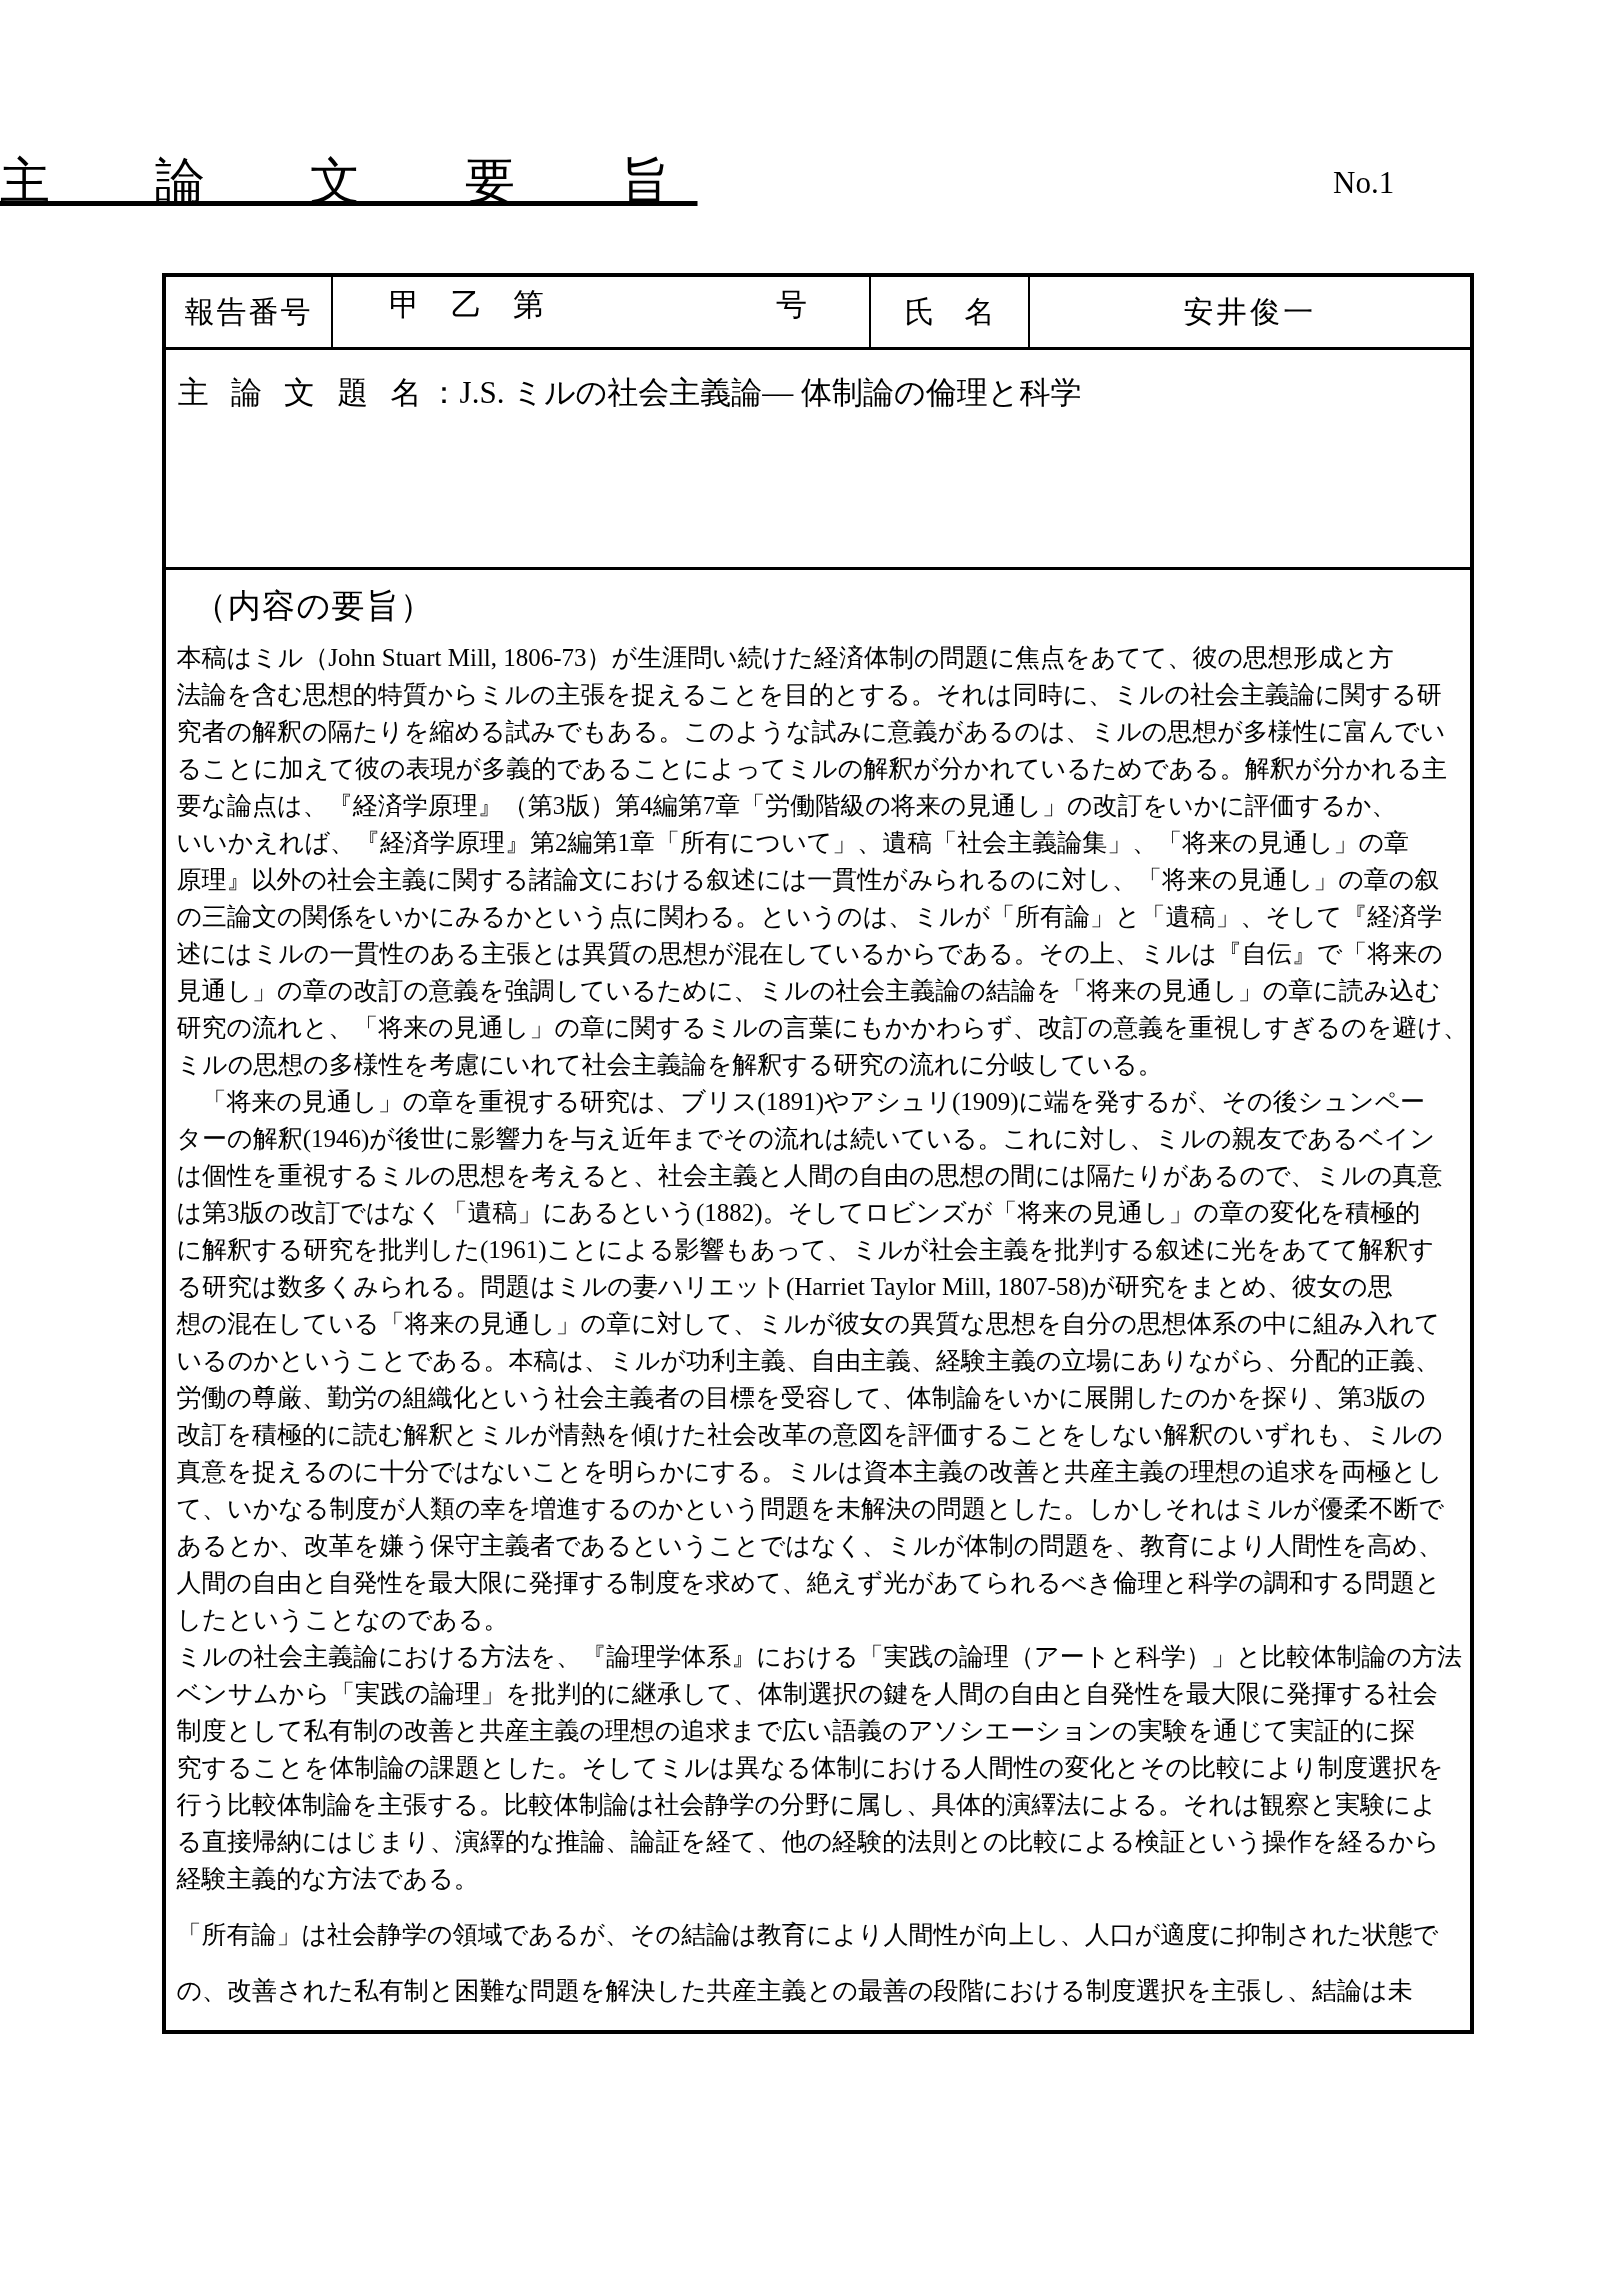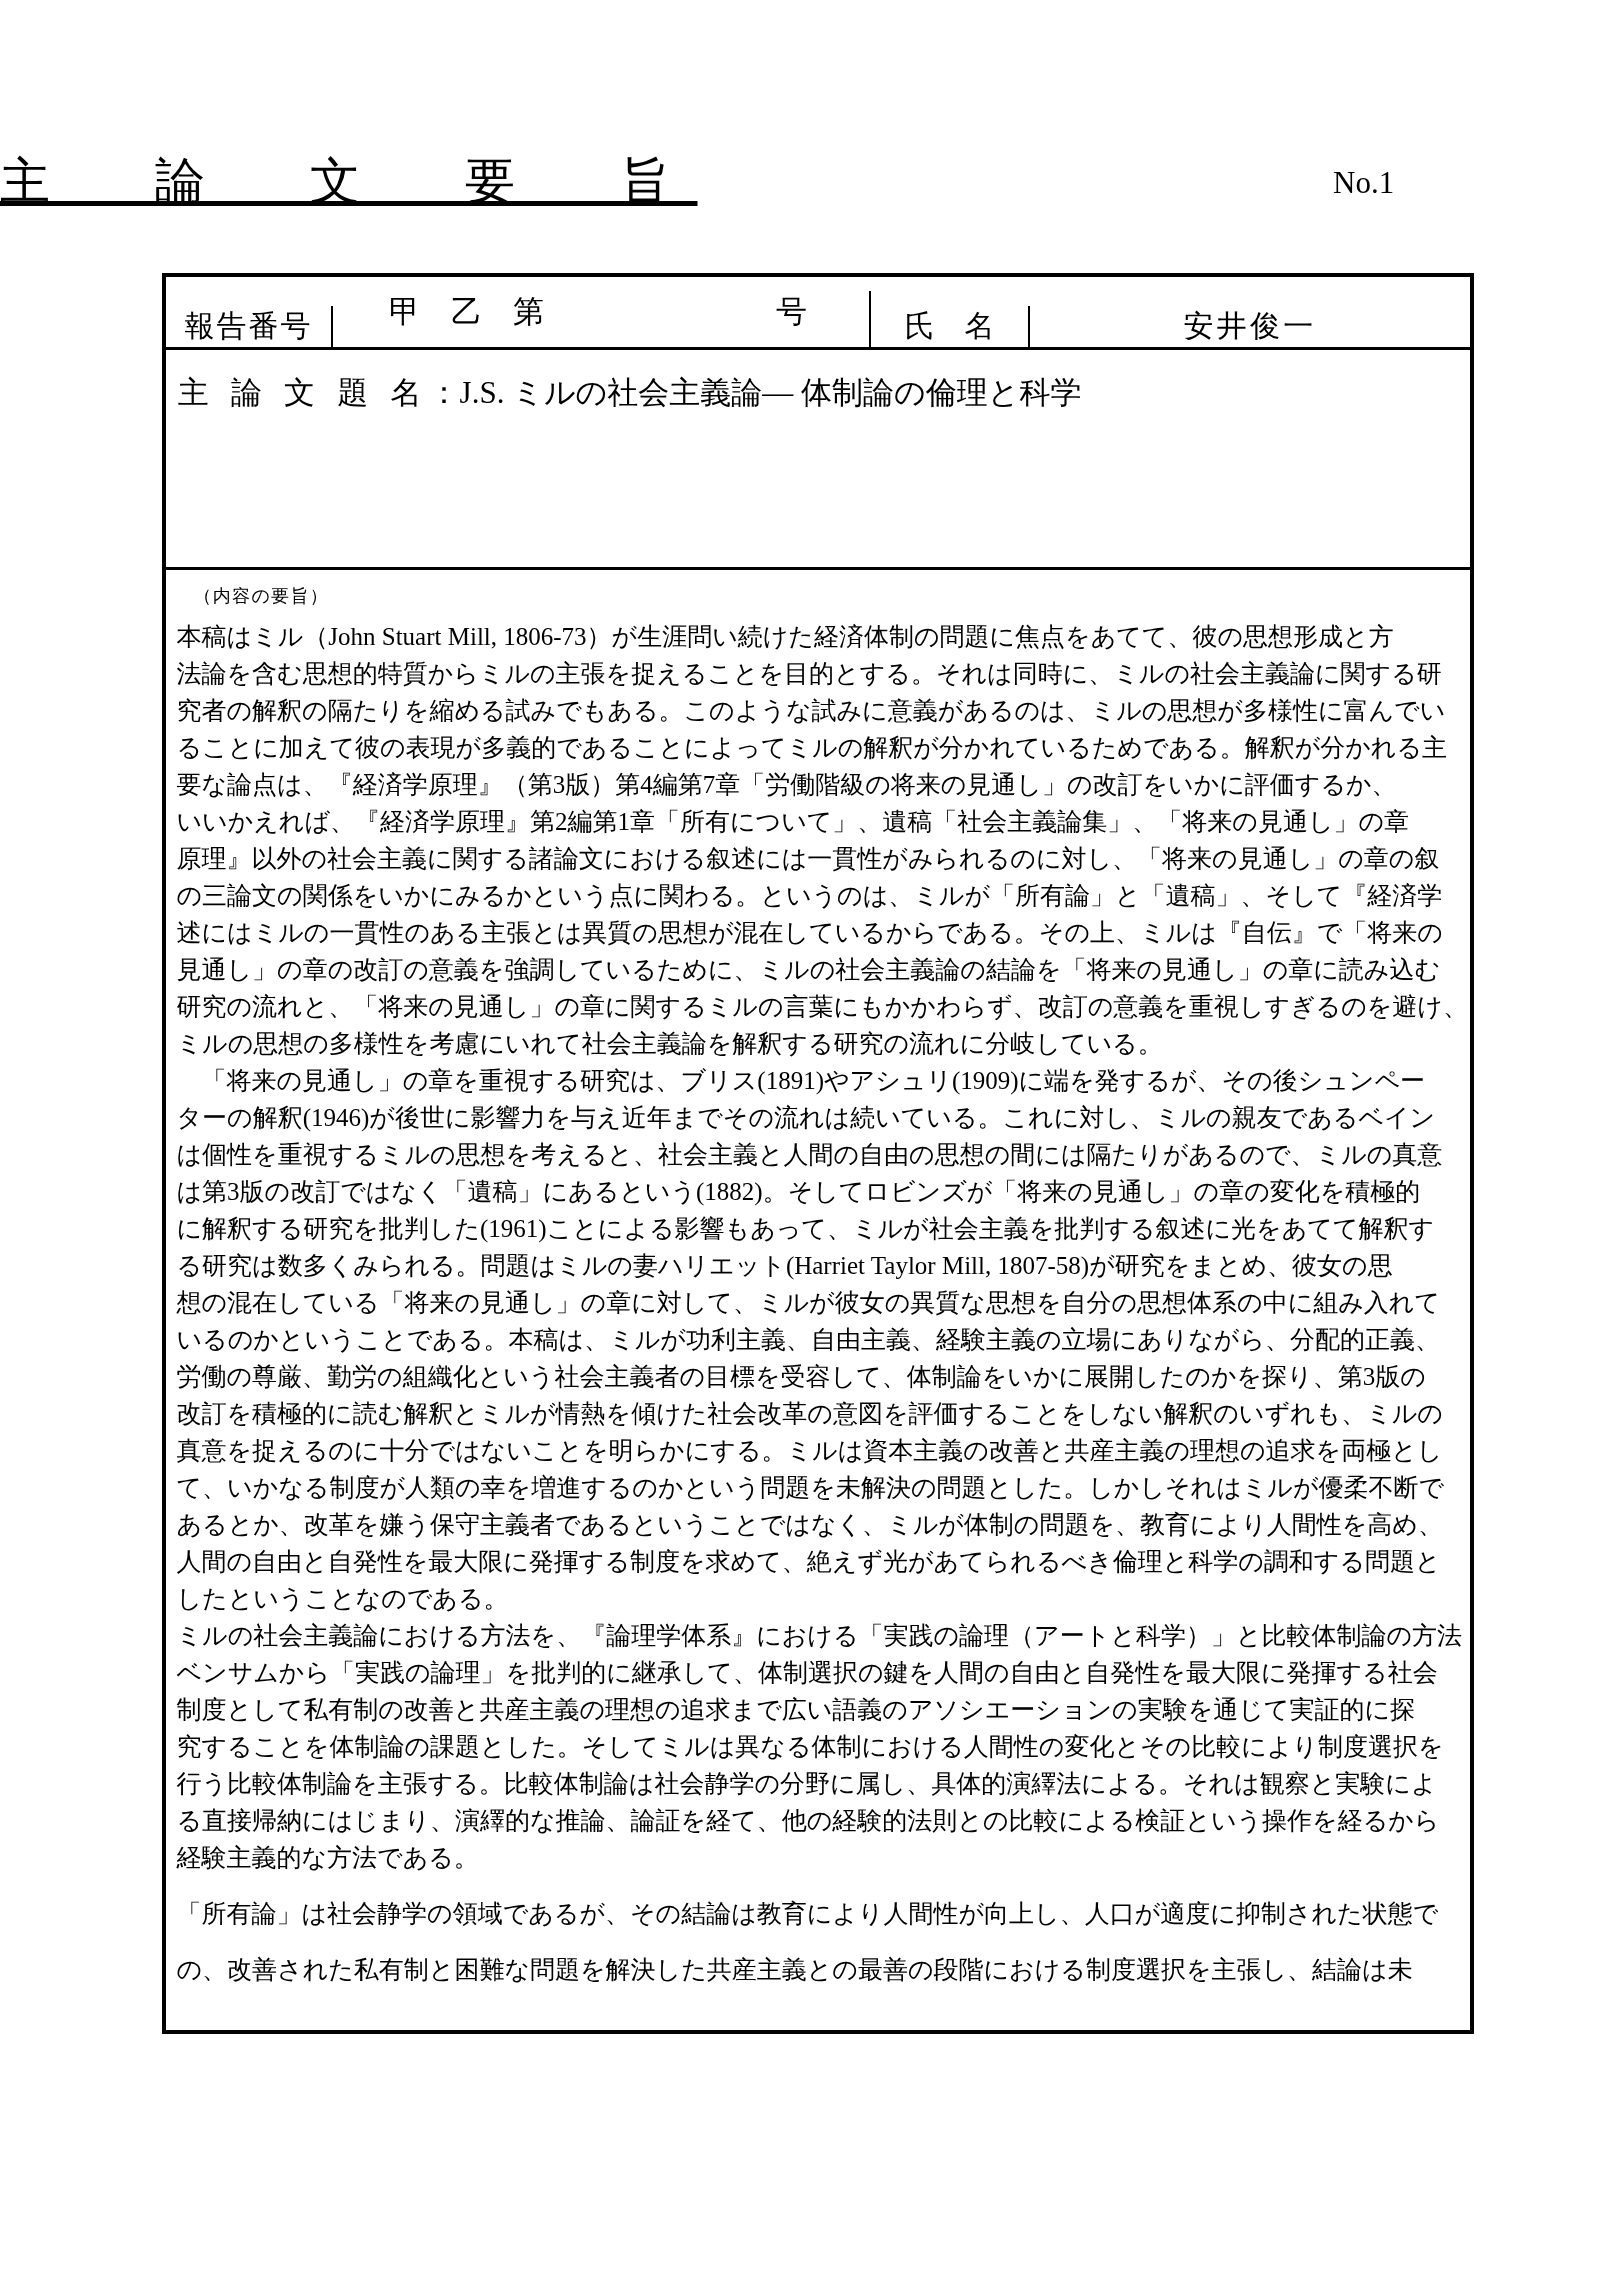--- a/index.html
+++ b/index.html
@@ -38,21 +38,20 @@
     height: 1761px;
     box-sizing: border-box;
     border: 4.6px solid #000000;
   }
   .row1 {
     display: flex;
     height: 73px;
     box-sizing: border-box;
     border-bottom: 3.3px solid #000000;
     font-size: 30px;
-    align-items: flex-end;
   }
   .row1 .cell {
     box-sizing: border-box;
     display: flex;
     align-items: center;
     justify-content: center;
   }
   .cell-report-label { width: 167px; border-right: 2px solid #000000; letter-spacing: 2px; }
   .cell-report-value {
     width: 538px;
@@ -72,21 +71,21 @@
     white-space: nowrap;
   }
   .row2 .tlabel { letter-spacing: 7.2px; }
   .row3 {
     box-sizing: border-box;
     padding: 14.4px 10.5px 0 10.5px;
     font-size: 25px;
     overflow: hidden;
   }
   .abstract-heading {
-    font-size: 18px;
+    font-size: 33px;
     padding-left: 17px;
     margin-bottom: 9.2px;
     letter-spacing: 1.3px;
   }
   .para .line {
     line-height: 37px;
     white-space: nowrap;
   }
   .para.wide { margin-top: 10.5px; }
   .para.wide .line { line-height: 56px; }

